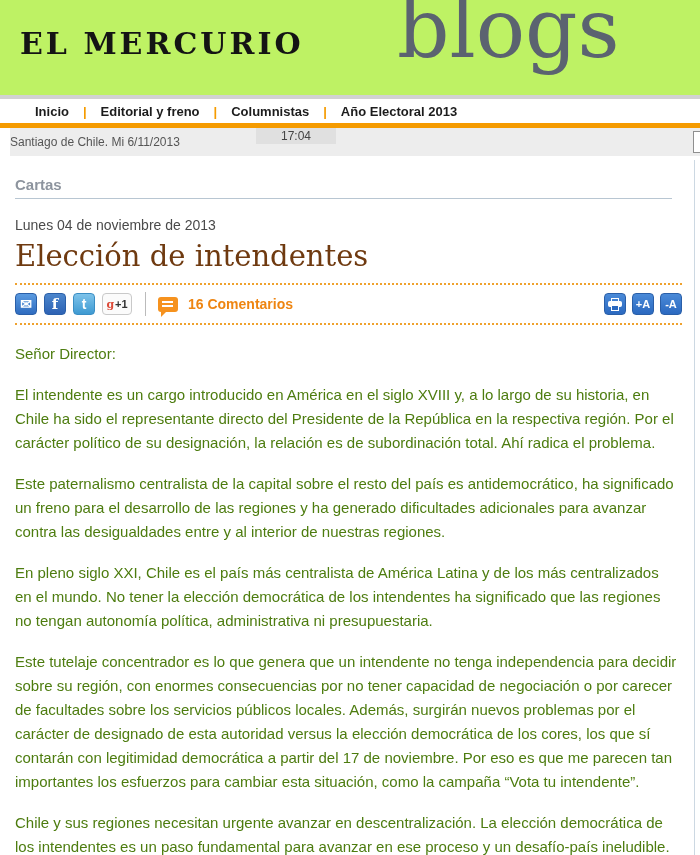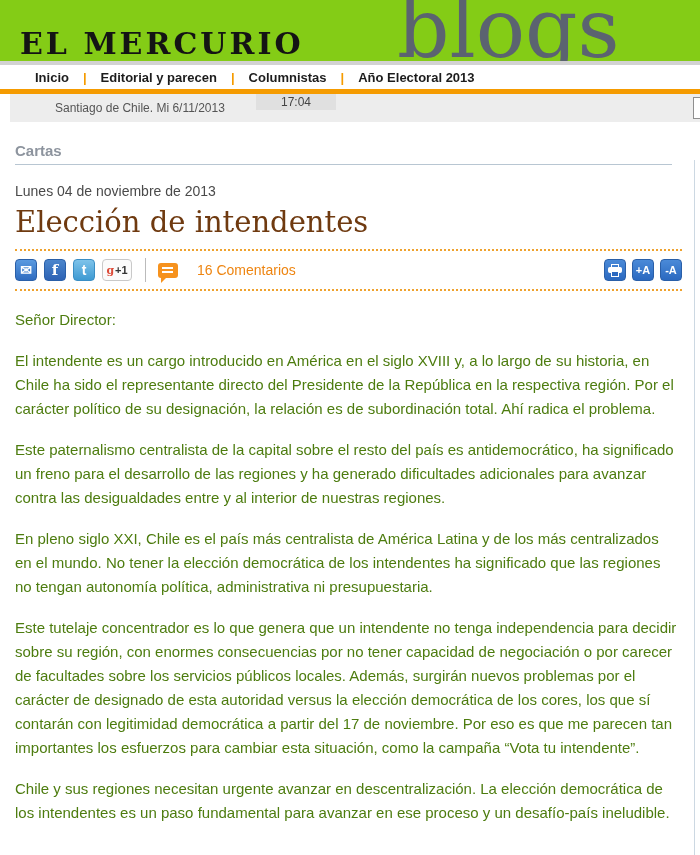--- a/index.html
+++ b/index.html
@@ -1,21 +1,21 @@
 <!DOCTYPE html>
 <html><head>
 <meta charset="utf-8">
 <style>
   * { margin:0; padding:0; box-sizing:border-box; }
   html,body { width:700px; height:855px; overflow:hidden; background:#fff;
               font-family:"Liberation Sans", sans-serif; }
   .page { position:relative; width:700px; height:855px; background:#fff; }
 
   
-  .header { position:relative; height:61px; background:#84cc16; overflow:hidden; }
+  .header { position:relative; height:95px; background:#bef264; overflow:hidden; }
   .brand { position:absolute; left:20px; top:26px;
            font-family:"DejaVu Serif", serif; font-weight:bold;
            font-size:30px; letter-spacing:3px; color:#141414; }
   .blogs-logo { position:absolute; left:397px; top:-16px;
                 font-family:"DejaVu Serif", serif; font-size:82px;
                 line-height:1.1; color:#5b6370; }
 
   .header-rule { height:4px; background:#d2d2d2; }
 
   
@@ -23,21 +23,21 @@
          background:#fff; font-size:13px; font-weight:bold; color:#1c1c1c; }
   .nav .navitem { margin:0 14px; cursor:pointer; white-space:nowrap; }
   .nav .navitem:first-child { margin-left:0;text-align:right; }
   .nav .sep { color:#f59b00; font-weight:bold; }
   .orange-bar { height:5px; background:#f59b00; }
 
   
   .statusbar { position:relative; margin-left:10px; height:28px;
                background:#ededed; display:flex; align-items:center;
                font-size:12px; color:#555; }
-  .statusbar .loc { margin-left:45px; }
+  .statusbar .loc { }
   .statusbar .time { position:absolute; left:246px; top:0; width:80px; height:16px;
                      background:#e0e0e0; display:flex; align-items:center;
                      justify-content:center; color:#444; }
   .search-sliver { position:absolute; right:0; top:3px; width:7px; height:22px;
                    background:#fff; border:1px solid #8f8f8f; border-right:none; }
 
   
   .content { position:relative; padding:20px 22px 0 15px; }
   .right-border { position:absolute; left:694px; top:160px; width:1px;
                   height:695px; background:#ccd8e2; }
@@ -66,21 +66,21 @@
   .tb-divider { width:1px; height:24px; background:#bbb; margin:0 12px 0 6px; }
 
   .bubble { position:relative; width:20px; height:15px; background:#f6921e;
             border-radius:3px; margin-right:10px; cursor:pointer; }
   .bubble::before { content:""; position:absolute; left:4px; top:4px;
                     width:11px; height:2px; background:#fff;
                     box-shadow:0 4px 0 #fff; }
   .bubble::after { content:""; position:absolute; left:3px; bottom:-5px;
                    border:3px solid transparent; border-top-color:#f6921e;
                    border-left-color:#f6921e; }
-  .comments-link { font-size:14px; font-weight:normal; color:#ee8511; cursor:pointer;margin-left:9px; }
+  .comments-link { font-size:14px; font-weight:bold; color:#ee8511; cursor:pointer; }
 
   .tb-right { margin-left:auto; display:flex; }
   .sq.action { background:linear-gradient(#4a8ad8,#2b69c0); border:1px solid #2a5fa8;
                font-size:11px; margin-right:0; margin-left:6px; }
 
   
   .body-text { width:664px; font-size:15px; line-height:24px; color:#4d7c0f; }
   .body-text p { margin-top:17px; }
   .salutation { margin-top:18px; }
 </style>
@@ -91,21 +91,21 @@
 
   <div class="header">
     <div class="brand">EL MERCURIO</div>
     <div class="blogs-logo">blogs</div>
   </div>
   <div class="header-rule"></div>
 
   <div class="nav">
     <span class="navitem">Inicio</span>
     <span class="sep">|</span>
-    <span class="navitem">Editorial y parecen</span>
+    <span class="navitem">Editorial y freno</span>
     <span class="sep">|</span>
     <span class="navitem">Columnistas</span>
     <span class="sep">|</span>
     <span class="navitem">Año Electoral 2013</span>
   </div>
   <div class="orange-bar"></div>
 
   <div class="statusbar">
     <span class="loc">Santiago de Chile.  Mi 6/11/2013</span>
     <span class="time">17:04</span>

